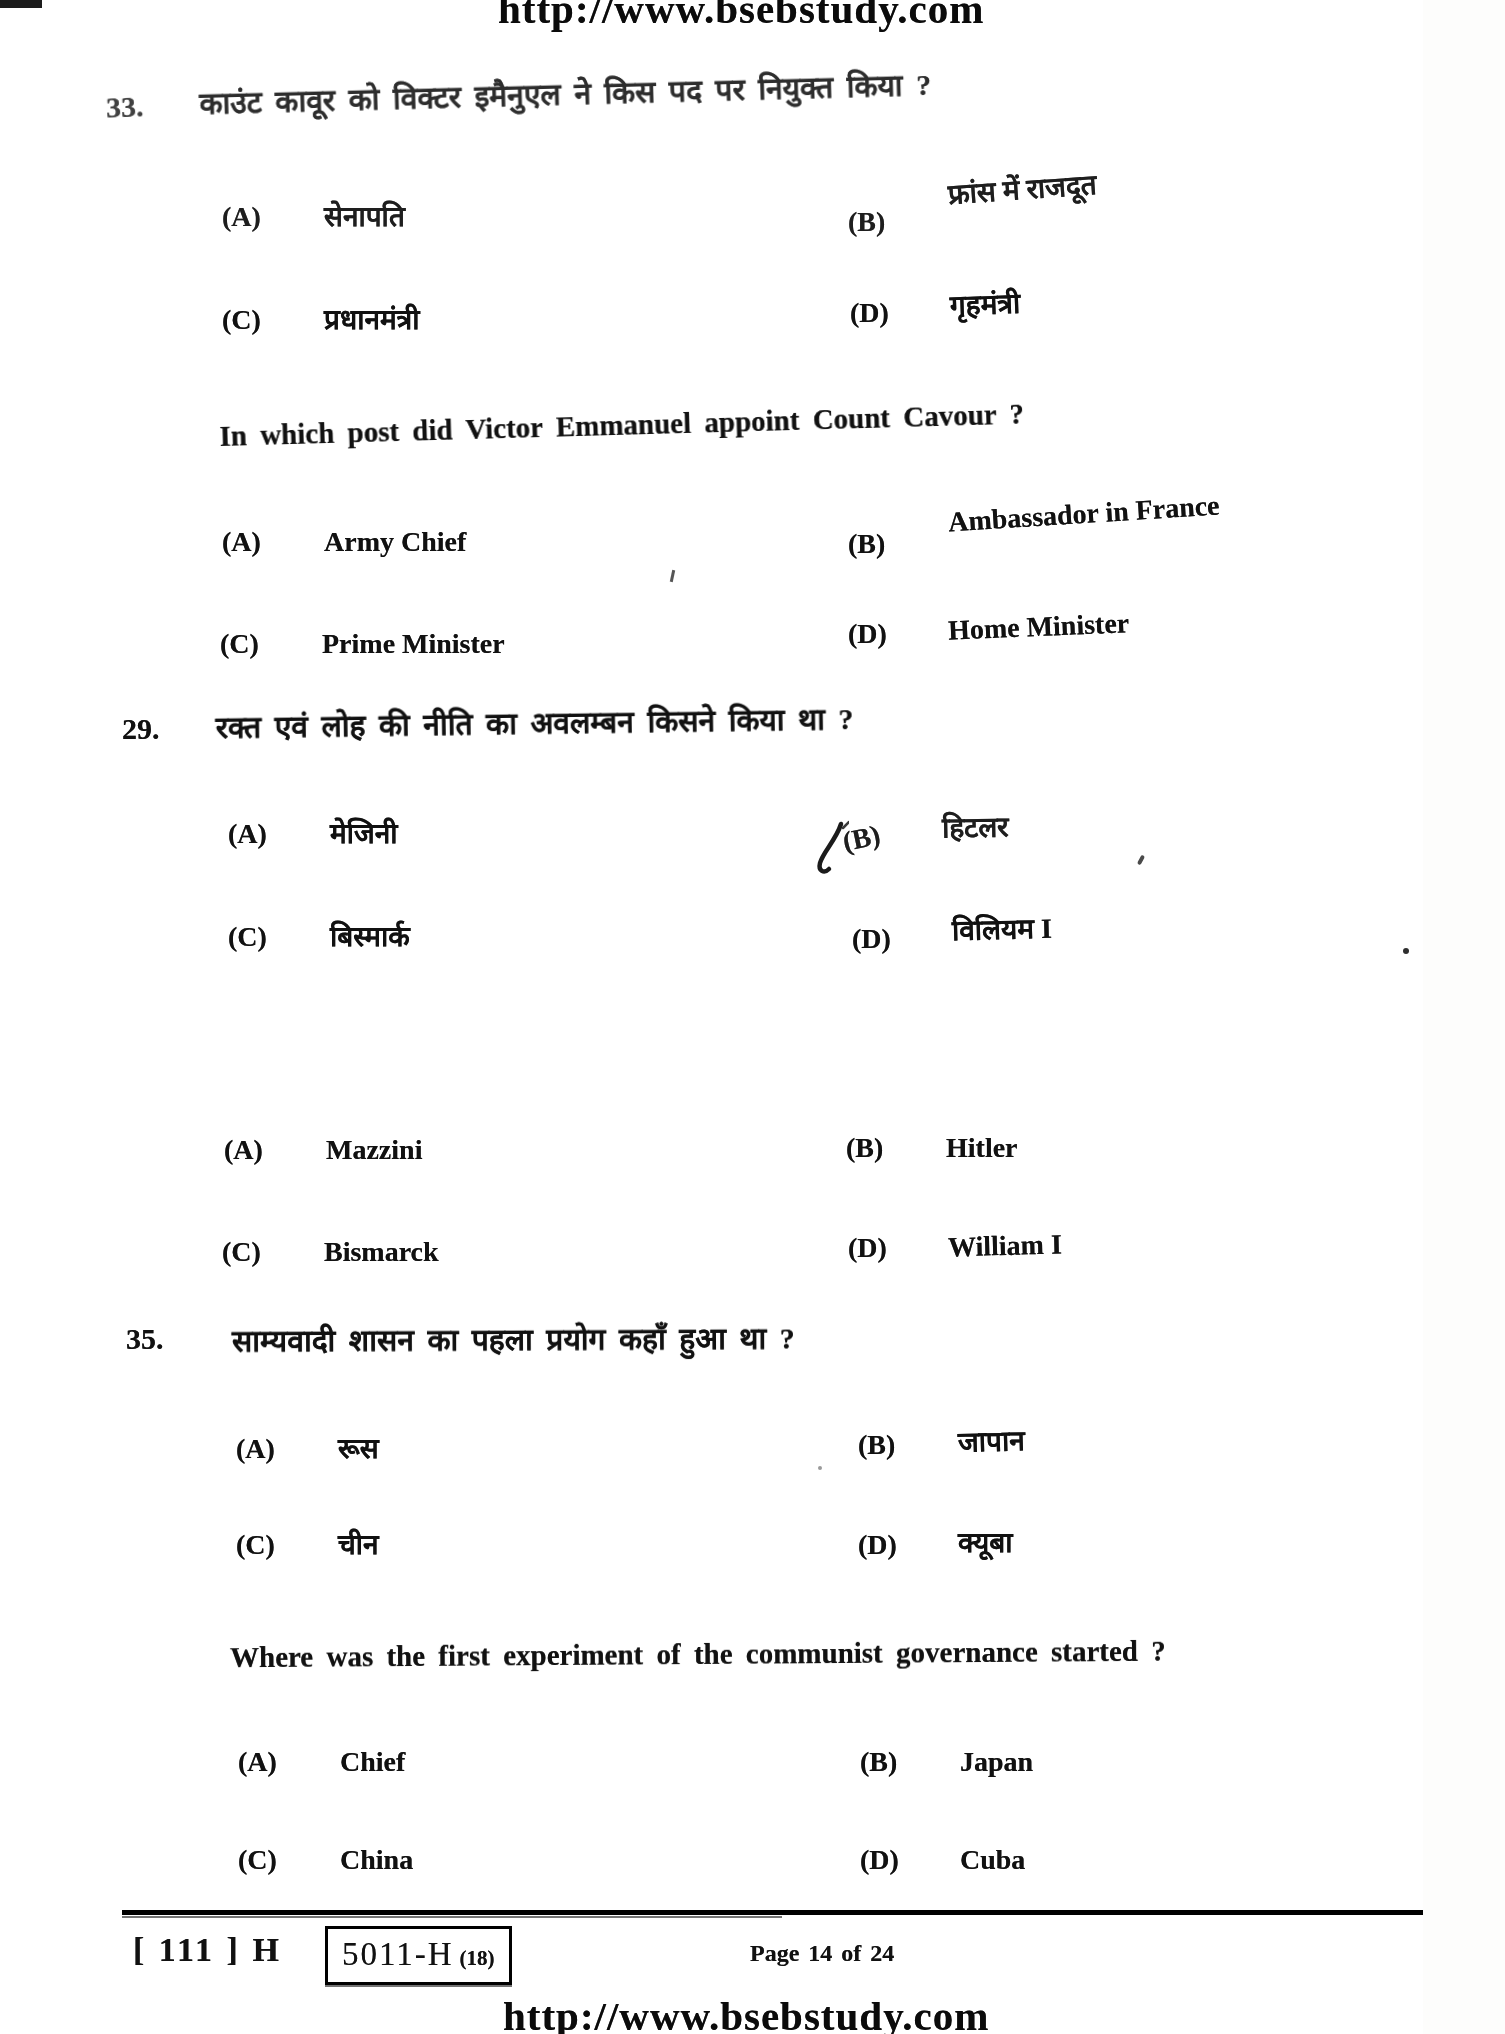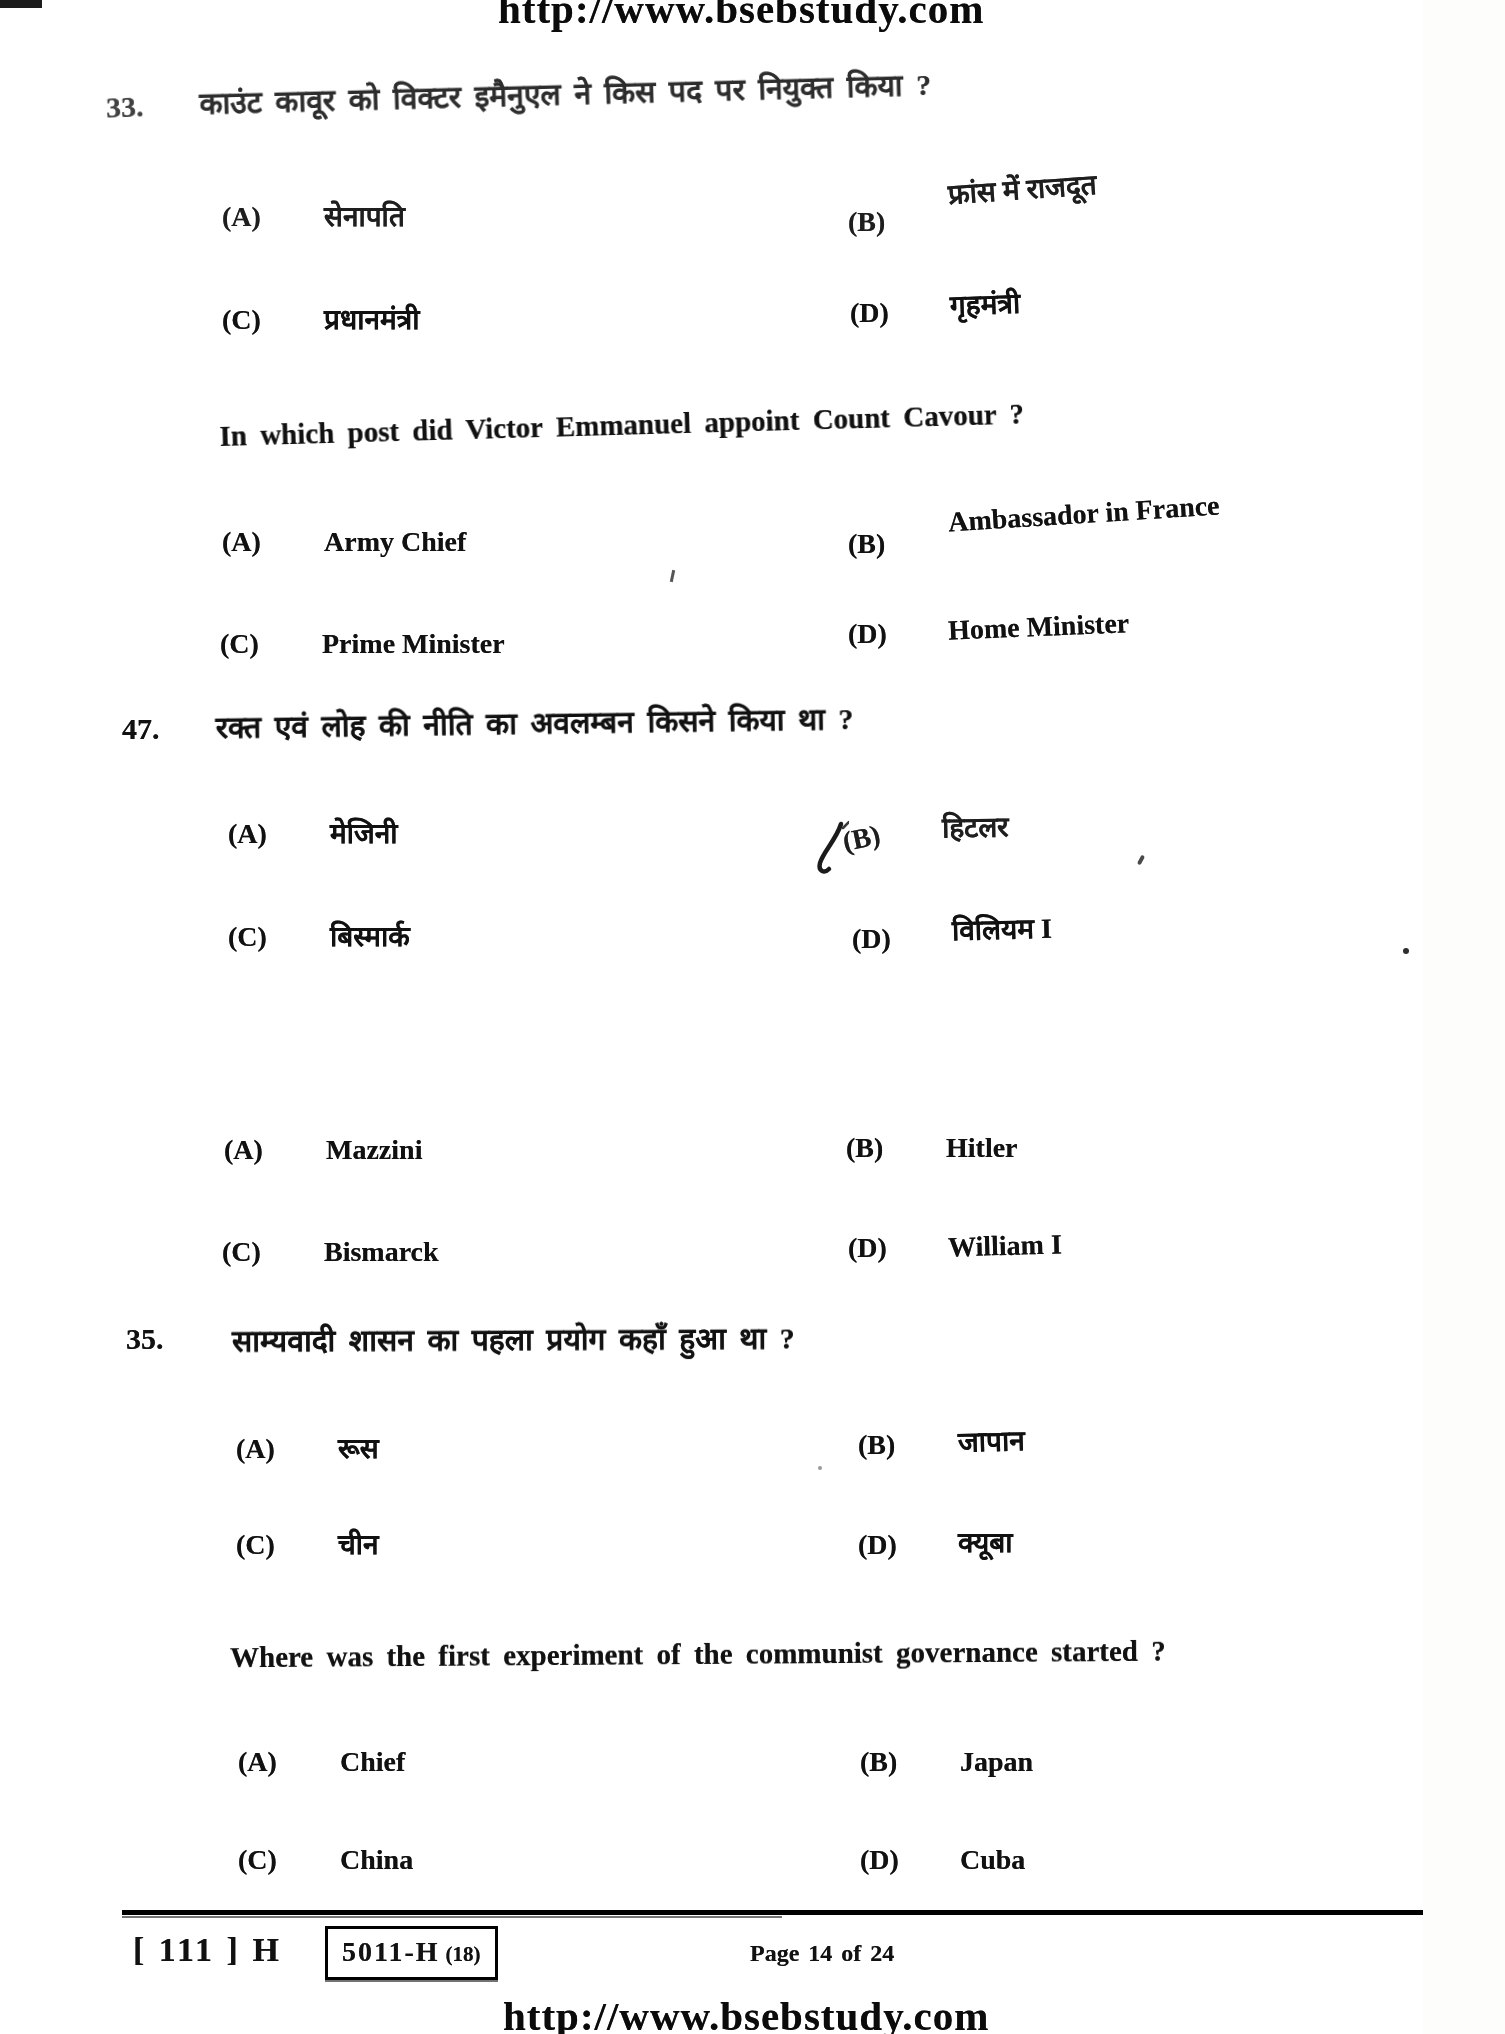--- a/index.html
+++ b/index.html
@@ -15,21 +15,21 @@
   .opt{position:absolute;display:flex;align-items:flex-start;white-space:nowrap;line-height:1.2;}
   .opt .ltr{flex:none;width:102px;font-size:28px;font-weight:700;}
   .opt.rcol .ltr{width:100px;}
   .opt .txt{font-size:28px;font-weight:700;display:inline-block;}
   .blur1{filter:blur(.55px);opacity:.88;}
   .blur2{filter:blur(.35px);opacity:.94;}
   .blur3{filter:blur(.2px);}
   .rule{position:absolute;background:#000;}
   #footer-box{position:absolute;left:325px;top:1926px;border:3px solid #000;
       padding:7px 14px 9px 14px;box-shadow:0 2px 0 rgba(0,0,0,.55);}
-  #footer-box .code{font-size:28px;font-weight:700;letter-spacing:2px;}
+  #footer-box .code{font-size:33px;font-weight:400;letter-spacing:2px;}
   #footer-box .suffix{font-size:21px;font-weight:700;margin-left:6px;}
   .footer-left{font-size:34px;font-weight:700;letter-spacing:3px;}
   .page-ind{font-size:24px;font-weight:700;word-spacing:3px;}
   .art{position:absolute;}
 </style>
 </head>
 <body>
 
 <div id="page">
 
@@ -74,21 +74,21 @@
   </div>
   <div class="opt blur3" style="left:220px;top:627px;">
     <span class="ltr ink">(C)</span>
     <span class="txt ink">Prime Minister</span>
   </div>
   <div class="opt rcol blur3" style="left:848px;top:617px;">
     <span class="ltr ink">(D)</span>
     <span class="txt ink" style="position:relative;top:-7px;transform:rotate(-2.4deg);">Home Minister</span>
   </div>
 
-  <div class="abs qnum ink blur3" style="left:122px;top:712px;">47.</div>
+  <div class="abs qnum ink blur3" style="left:122px;top:712px;">29.</div>
   <div class="abs qtext ink blur3" style="left:216px;top:706px;transform:rotate(-0.8deg);transform-origin:left bottom;">रक्त एवं लोह की नीति का अवलम्बन किसने किया था ?</div>
 
   <div class="opt blur3" style="left:228px;top:817px;">
     <span class="ltr ink">(A)</span>
     <span class="txt ink">मेजिनी</span>
   </div>
 
   <svg class="abs" style="left:813px;top:820px;width:36px;height:58px;" viewBox="0 0 36 58">
     <path d="M28 4 C23 20 10 32 7 43 C5 51 11 54 16 49" stroke="#1b1b1b" stroke-width="4.5" fill="none" stroke-linecap="round"></path>
     <path d="M30 8 L36 2" stroke="#3a3a3a" stroke-width="2.5" fill="none" stroke-linecap="round"></path>

